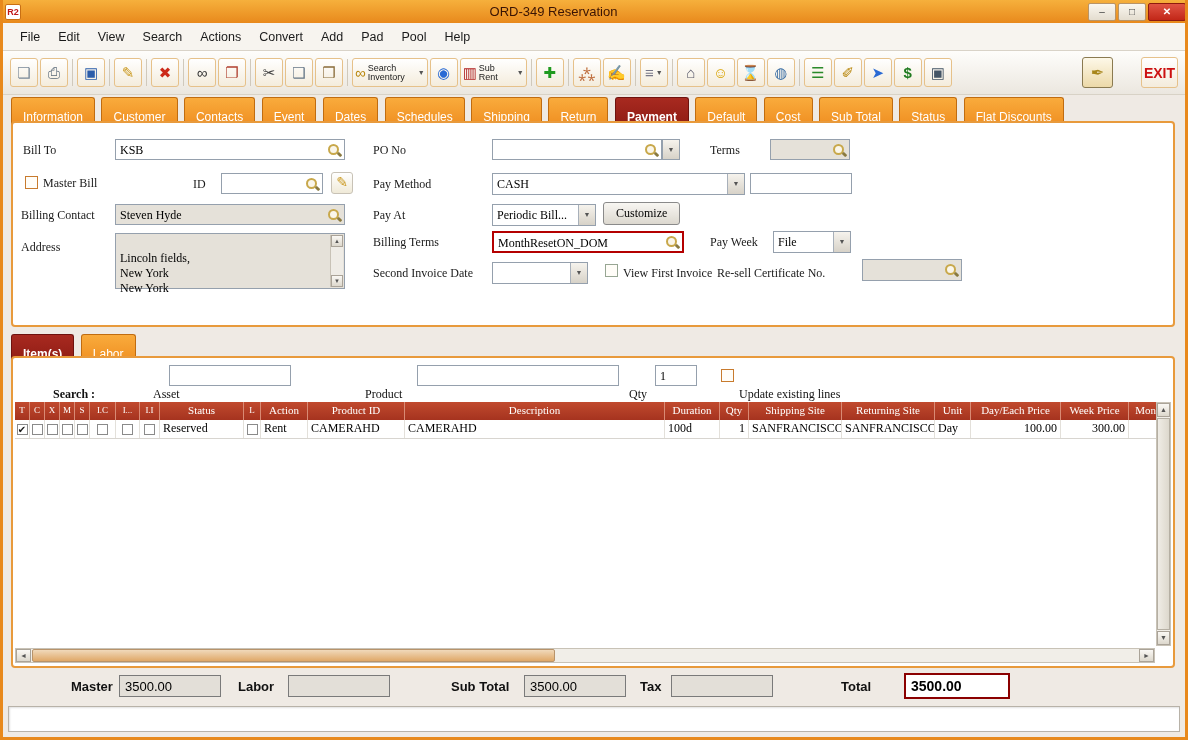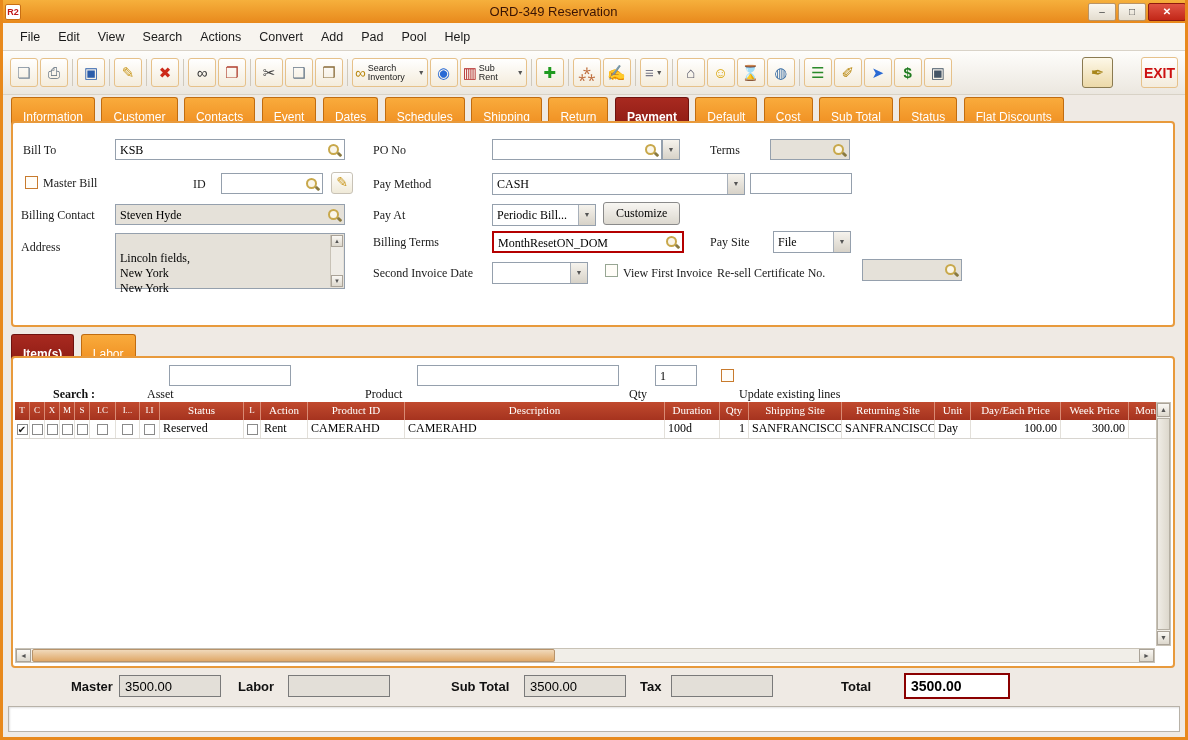--- a/index.html
+++ b/index.html
@@ -314,21 +314,21 @@
         <span class="a" style="top:0">▲</span>
         <span class="a" style="bottom:0">▼</span>
       </span>
     </div>
 
     <div class="flabel" style="left:360px;top:112px">Billing Terms</div>
     <div class="fld redline" style="left:479px;top:108px;width:192px">
       <span>MonthResetON_DOM</span>
       <span class="mag"></span>
     </div>
-    <div class="flabel" style="left:697px;top:112px">Pay Site</div>
+    <div class="flabel" style="left:697px;top:112px">Pay Week</div>
     <div class="combo" style="left:760px;top:108px;width:78px">
       <span>File</span>
       <span class="dd">▼</span>
     </div>
 
     <div class="flabel" style="left:360px;top:143px">Second Invoice Date</div>
     <div class="combo" style="left:479px;top:139px;width:96px">
       <span class="dd">▼</span>
     </div>
     <div class="cb gcb" style="left:592px;top:141px"></div>
@@ -339,21 +339,21 @@
     </div>
   </div>
 
   <div class="tabstrip" style="top:334px;height:22px">
     <div class="tab active">Item(s)</div>
     <div class="tab">Labor</div>
   </div>
 
   <div class="panel" id="items-panel">
     <div class="srow-label" style="left:40px;top:12px;font-weight:bold">Search :</div>
-    <div class="srow-label" style="left:134px;top:12px">Asset</div>
+    <div class="srow-label" style="left:140px;top:12px">Asset</div>
     <div class="fld nomag" style="left:156px;top:7px;width:122px"></div>
     <div class="srow-label" style="left:352px;top:12px">Product</div>
     <div class="fld nomag" style="left:404px;top:7px;width:202px"></div>
     <div class="srow-label" style="left:616px;top:12px">Qty</div>
     <div class="fld nomag" style="left:642px;top:7px;width:42px">
       <span>1</span>
     </div>
     <div class="cb" style="left:708px;top:11px"></div>
     <div class="srow-label" style="left:726px;top:12px">Update existing lines</div>
 

